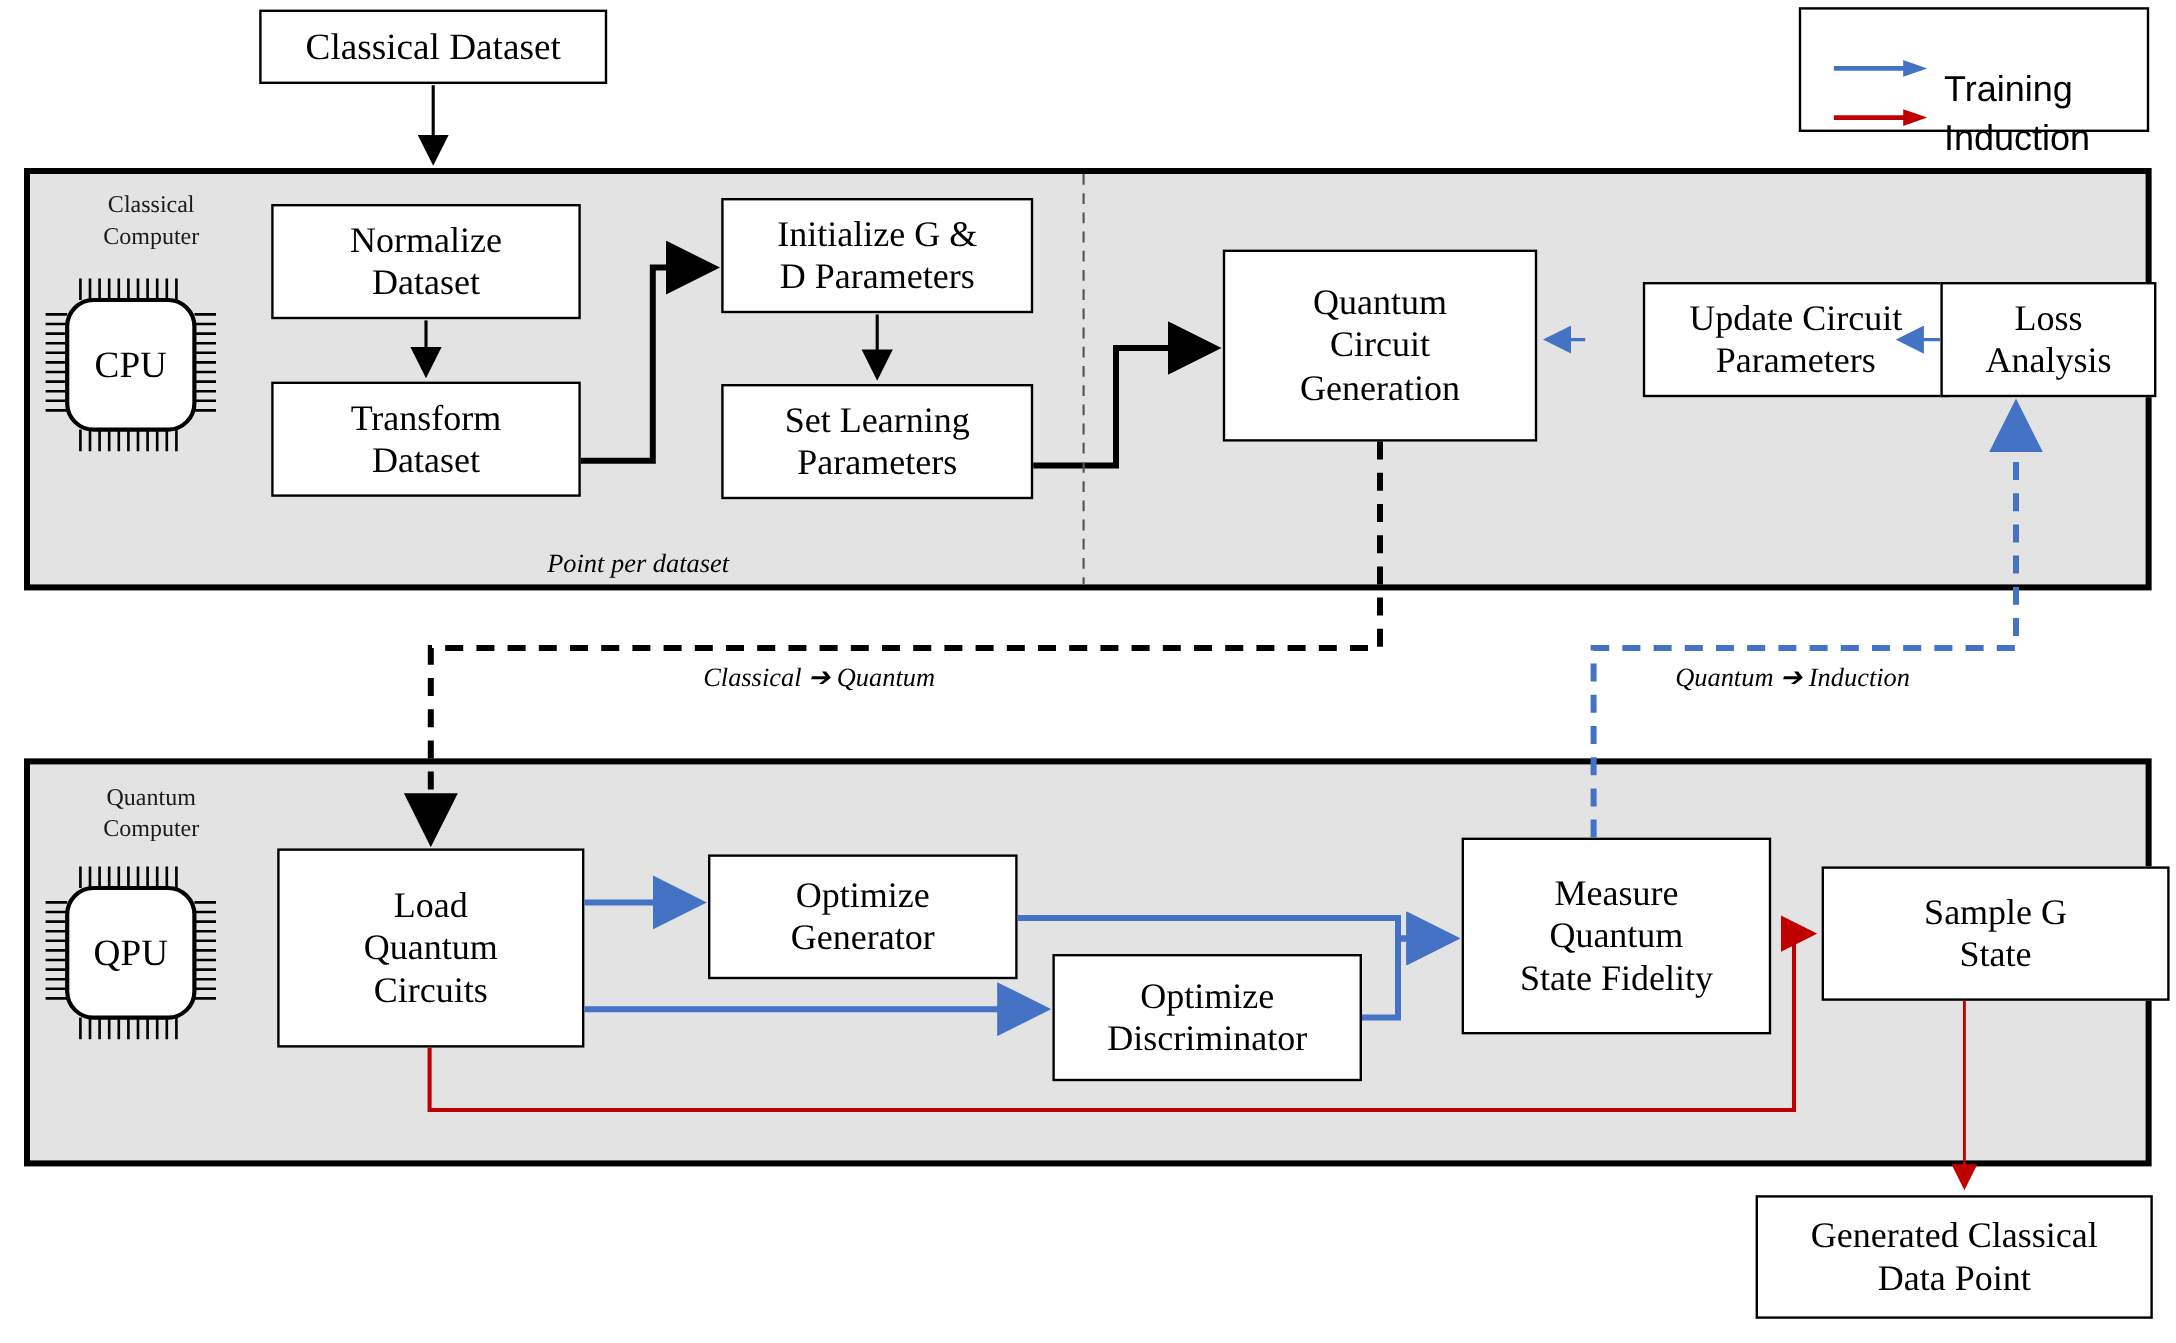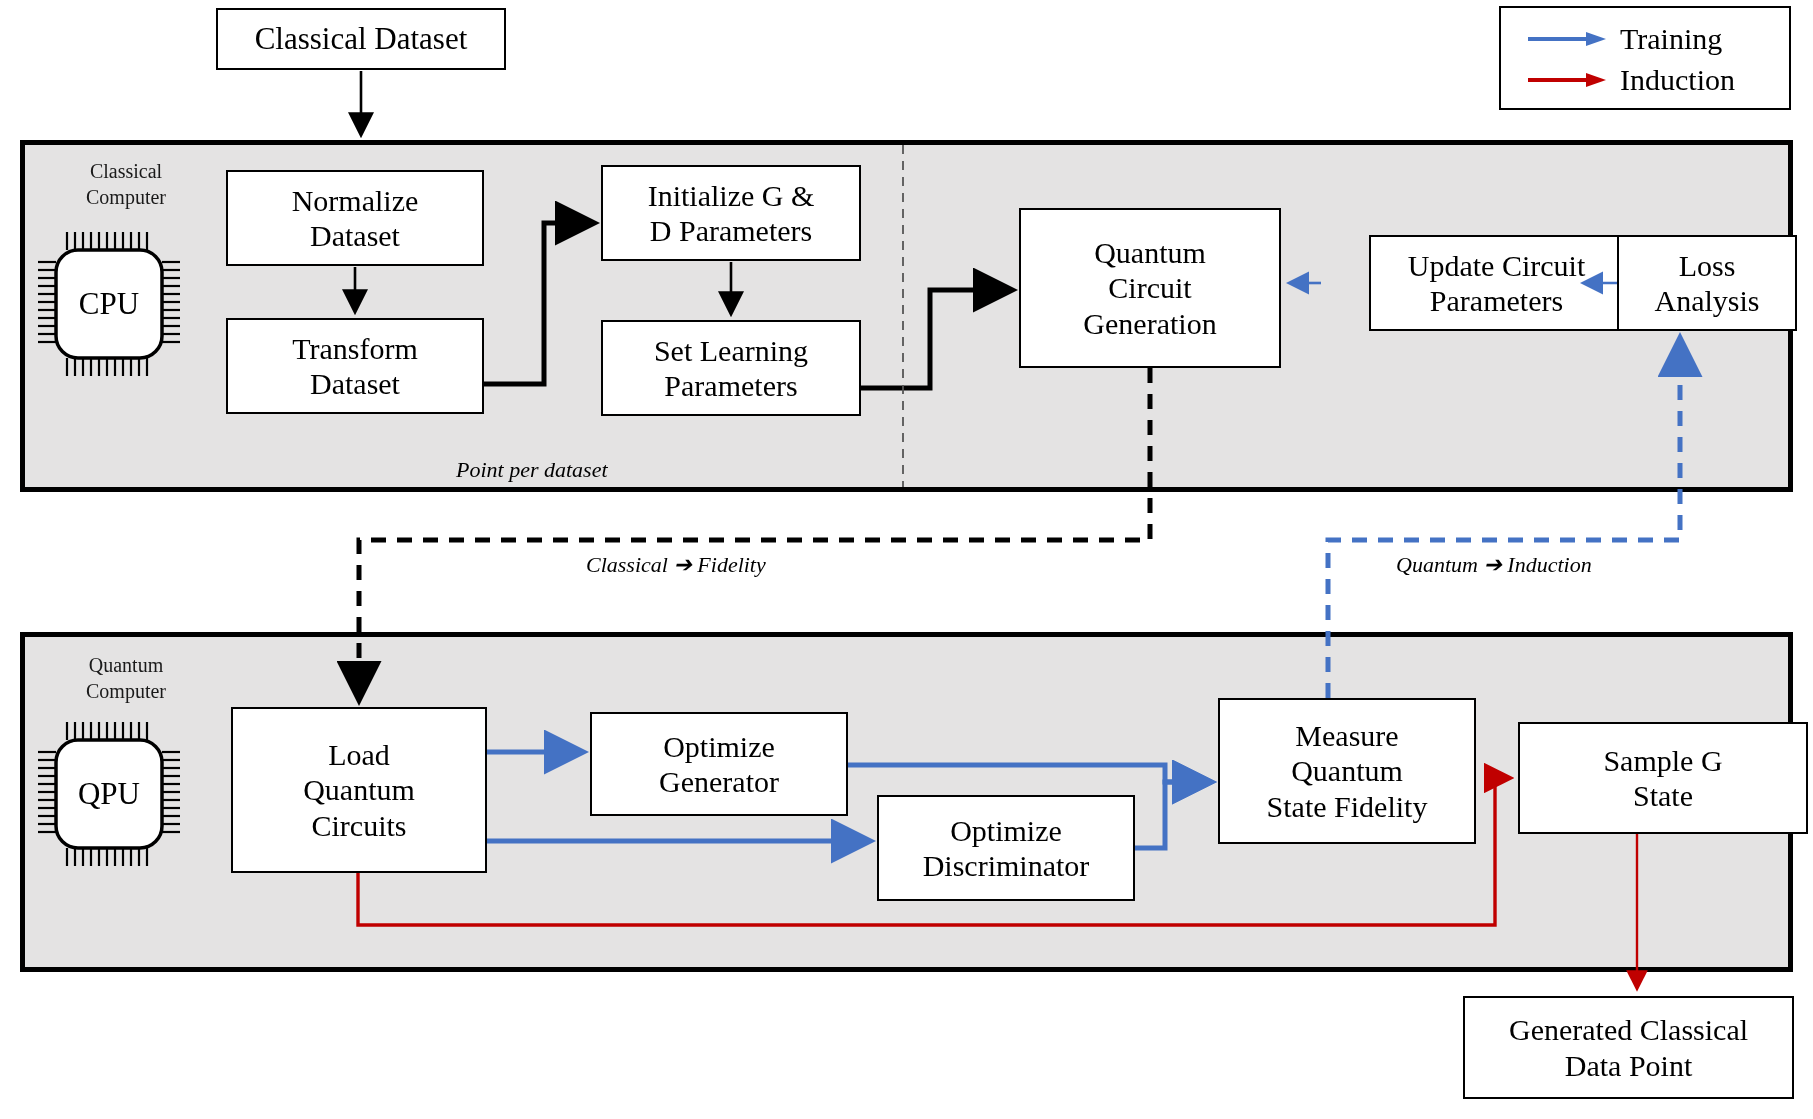--- a/index.html
+++ b/index.html
@@ -56,24 +56,25 @@
     background:#fff;
     box-sizing:border-box;
   }
   .legend-row{
     position:absolute;
     display:flex;
     align-items:center;
     gap:14px;
   }
   .legend-label{
-    font-family:Liberation Serif, serif;
+    font-family:Liberation Sans, sans-serif;
     font-size:30px;
     color:#000;
     line-height:1;
+    margin-top:36px;
   }
   svg.ov{position:absolute;left:0;top:0;width:1813px;height:1119px;overflow:visible;pointer-events:none;}
 </style>
 </head>
 <body>
 
 <div id="stage">
 
   <div class="legend" style="left:1499px;top:6px;width:292px;height:104px;"></div>
 
@@ -165,21 +166,21 @@
   <div class="box" style="left:601px;top:320px;width:260px;height:96px;">Set Learning<br>Parameters</div>
 
   <div class="box" style="left:1019px;top:208px;width:262px;height:160px;">Quantum<br>Circuit<br>Generation</div>
 
   <div class="box" style="left:1321px;top:235px;width:255px;height:96px;margin-left:48px;">Update Circuit<br>Parameters</div>
 
   <div class="box" style="left:1617px;top:235px;width:180px;height:96px;">Loss<br>Analysis</div>
 
   <div class="italic-label" style="left:456px;top:457px;">Point per dataset</div>
 
-  <div class="italic-label" style="left:586px;top:552px;">Classical  ➔ Fidelity</div>
+  <div class="italic-label" style="left:586px;top:552px;">Classical  ➔ Quantum</div>
 
   <div class="italic-label" style="left:1396px;top:552px;">Quantum ➔ Induction</div>
 
   <div class="region" style="left:20px;top:632px;width:1773px;height:340px;"></div>
 
   <div class="reglabel" style="left:46px;top:652px;width:160px;">Quantum<br>Computer</div>
 
   <div class="chip" style="left:34px;top:718px;">
     <svg width="150" height="152" viewBox="0 0 150 152">
       <g stroke="#000" stroke-width="2.2">
@@ -232,21 +233,21 @@
       <text x="75" y="86" text-anchor="middle" font-family="Liberation Serif, serif" font-size="31" fill="#000">QPU</text>
     </svg>
   </div>
 
   <div class="box" style="left:231px;top:707px;width:256px;height:166px;">Load<br>Quantum<br>Circuits</div>
 
   <div class="box" style="left:590px;top:712px;width:258px;height:104px;">Optimize<br>Generator</div>
 
   <div class="box" style="left:877px;top:795px;width:258px;height:106px;">Optimize<br>Discriminator</div>
 
-  <div class="box" style="left:1218px;top:698px;width:258px;height:146px;">Measure<br>Quantum<br>State Fidelity</div>
+  <div class="box" style="left:1218px;top:698px;width:258px;height:164px;">Measure<br>Quantum<br>State Fidelity</div>
 
   <div class="box" style="left:1518px;top:722px;width:290px;height:112px;">Sample G<br>State</div>
 
   <div class="box" style="left:1463px;top:996px;width:331px;height:103px;">Generated Classical<br>Data Point</div>
 
   <svg class="ov">
     <defs>
       <marker id="ah-black" markerWidth="9" markerHeight="9" refX="7.4" refY="4.5" orient="auto" markerUnits="strokeWidth">
         <path d="M0,0 L9,4.5 L0,9 z" fill="#000"></path>
       </marker>

